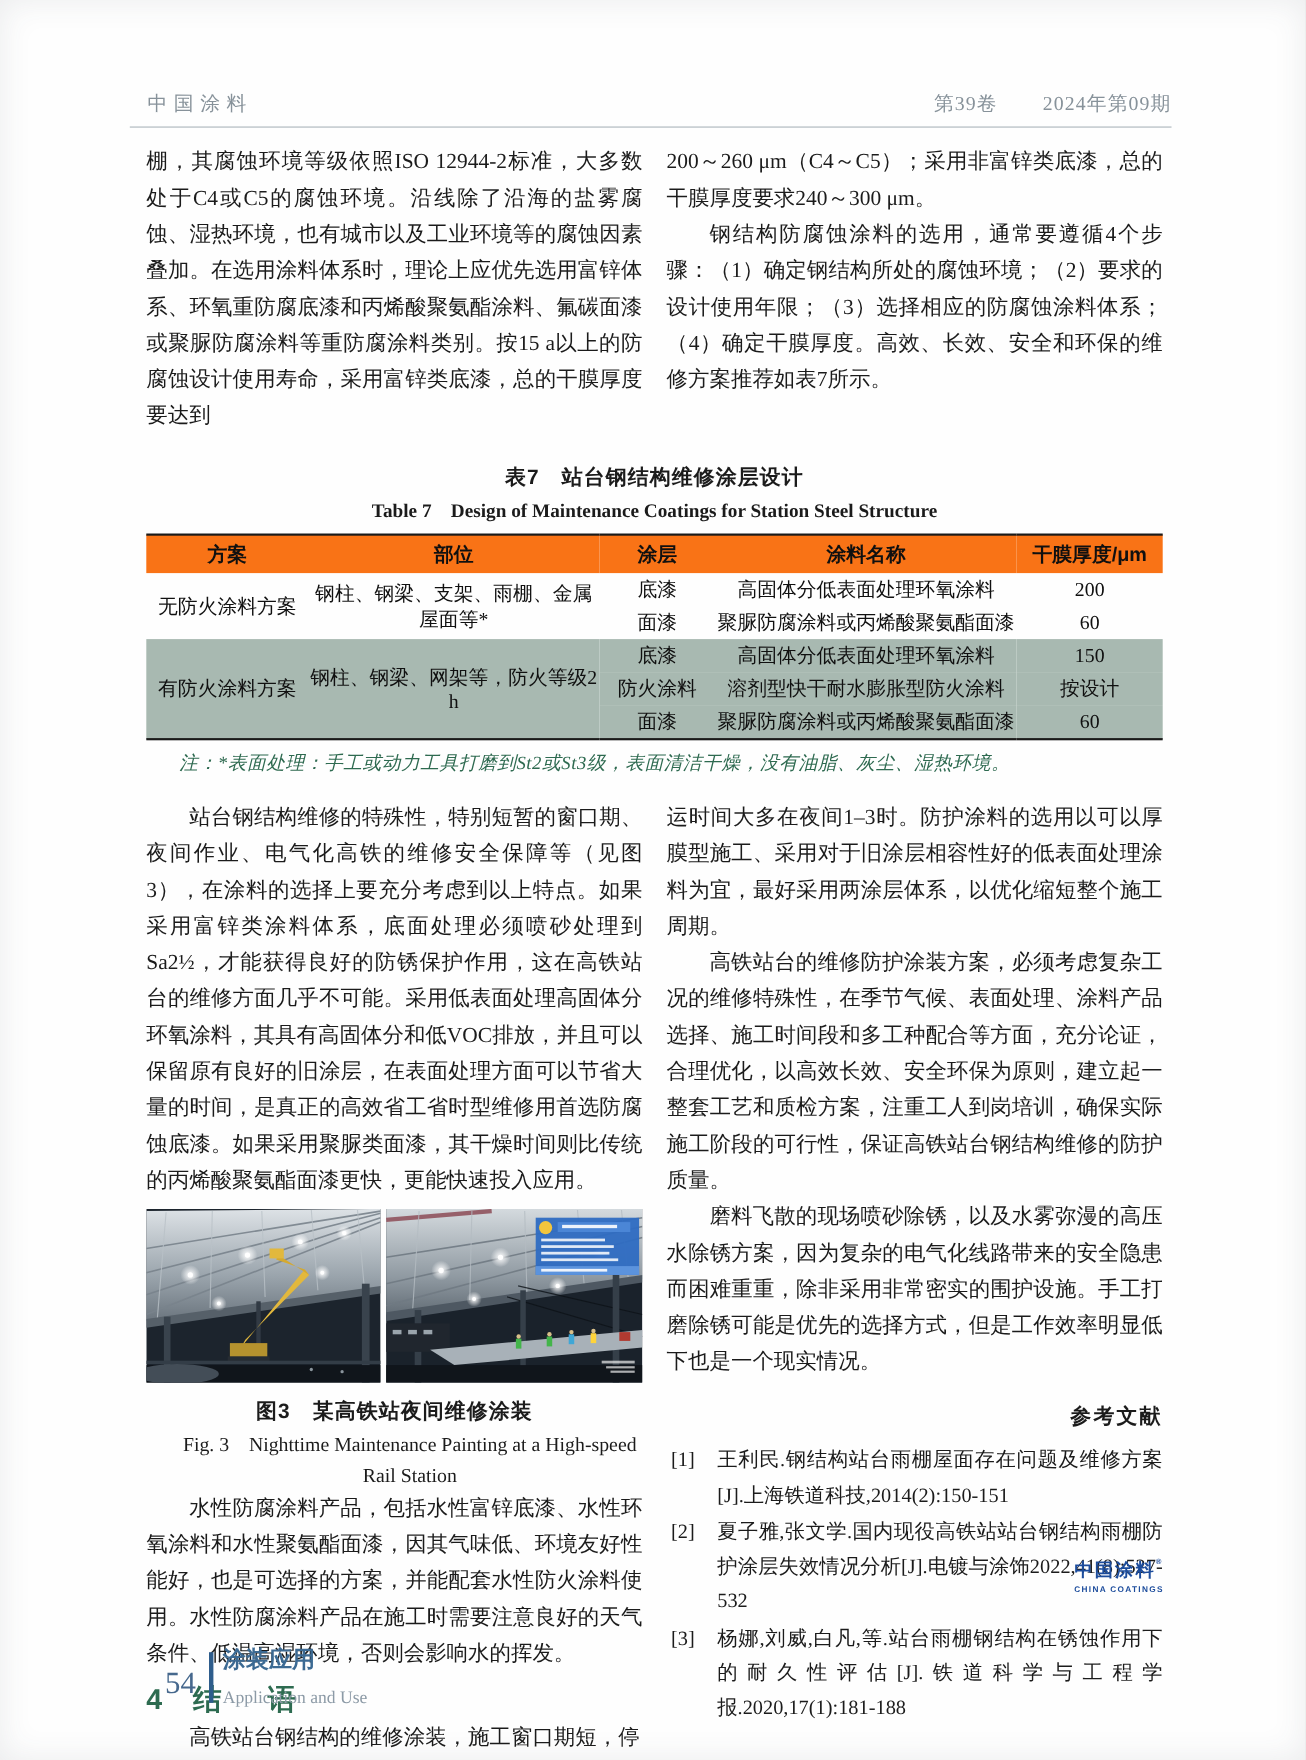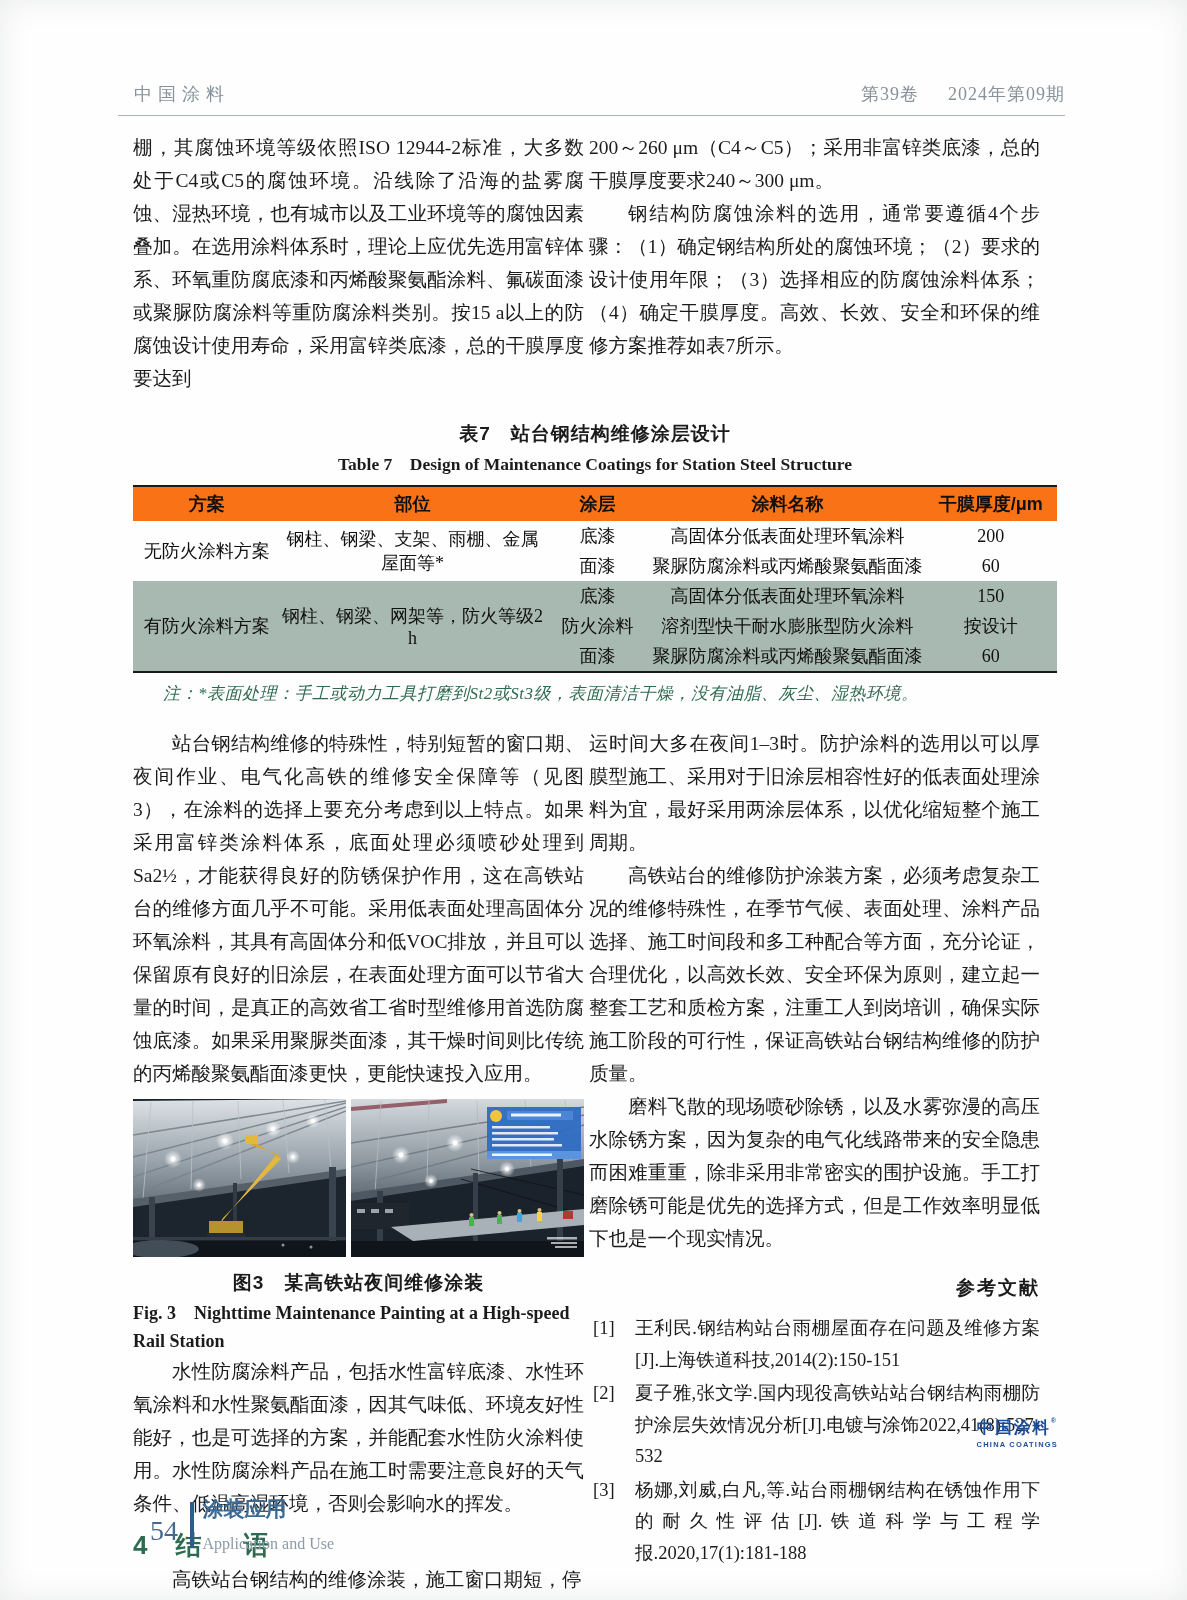--- a/index.html
+++ b/index.html
@@ -11,24 +11,24 @@
   }
   
   .header {
     position:absolute; top:82px; left:118px; right:122px;
     display:flex; justify-content:space-between; align-items:flex-end;
     color:#87929a; font-size:18px; padding-bottom:9px;
     border-bottom:1.5px solid #a9b3ba;
   }
   .header .journal { letter-spacing:6px; padding-left:16px; }
   .header .issue span { letter-spacing:1px; }
-  .header .issue .vol { margin-right:29px; }
+  .header .issue .vol { margin-right:41px; }
   
   .content { position:absolute; top:131px; left:133px; width:924px; }
-  .two-col { display:flex; gap:5px; }
+  .two-col { display:flex; gap:22px; }
   .col { width:451px; }
   p.body-text {
     margin:0; font-size:19.5px; line-height:33px; text-align:justify;
     text-justify:inter-character;
   }
   .indent { text-indent:2em; }
   
   .table-block { margin-top:26px; }
   .tcap-cn { text-align:center; font-family:"Liberation Sans","DejaVu Sans",sans-serif;
     font-weight:bold; font-size:19px; letter-spacing:1px; }
@@ -47,21 +47,21 @@
     margin-top:9px; color:#2e6a50; font-style:italic; font-size:17px;
     padding-left:30px; letter-spacing:0.5px;
   }
   
   .mid { margin-top:22px; }
   
   .fig-photos { display:flex; gap:5px; margin-top:9px; }
   .fig-photos svg { display:block; }
   .figcap-cn { text-align:center; font-family:"Liberation Sans","DejaVu Sans",sans-serif;
     font-weight:bold; font-size:19px; margin-top:13px; letter-spacing:1px; }
-  .figcap-en { font-weight:bold; font-size:18px; line-height:28px; margin-top:3px; }
+  .figcap-en { text-align:center; font-weight:normal; font-size:18px; line-height:28px; margin-top:3px;margin-left:28px; }
   .water-para { margin-top:10px; }
   
   .sec-heading {
     margin-top:8px; color:#2d6b50; font-family:"Liberation Sans","DejaVu Sans",sans-serif;
     font-weight:bold; font-size:26px;
   }
   .sec-heading .num { margin-right:28px; }
   .sec-heading .ttl { letter-spacing:8px; }
   .closing { margin-top:12px; }
   

